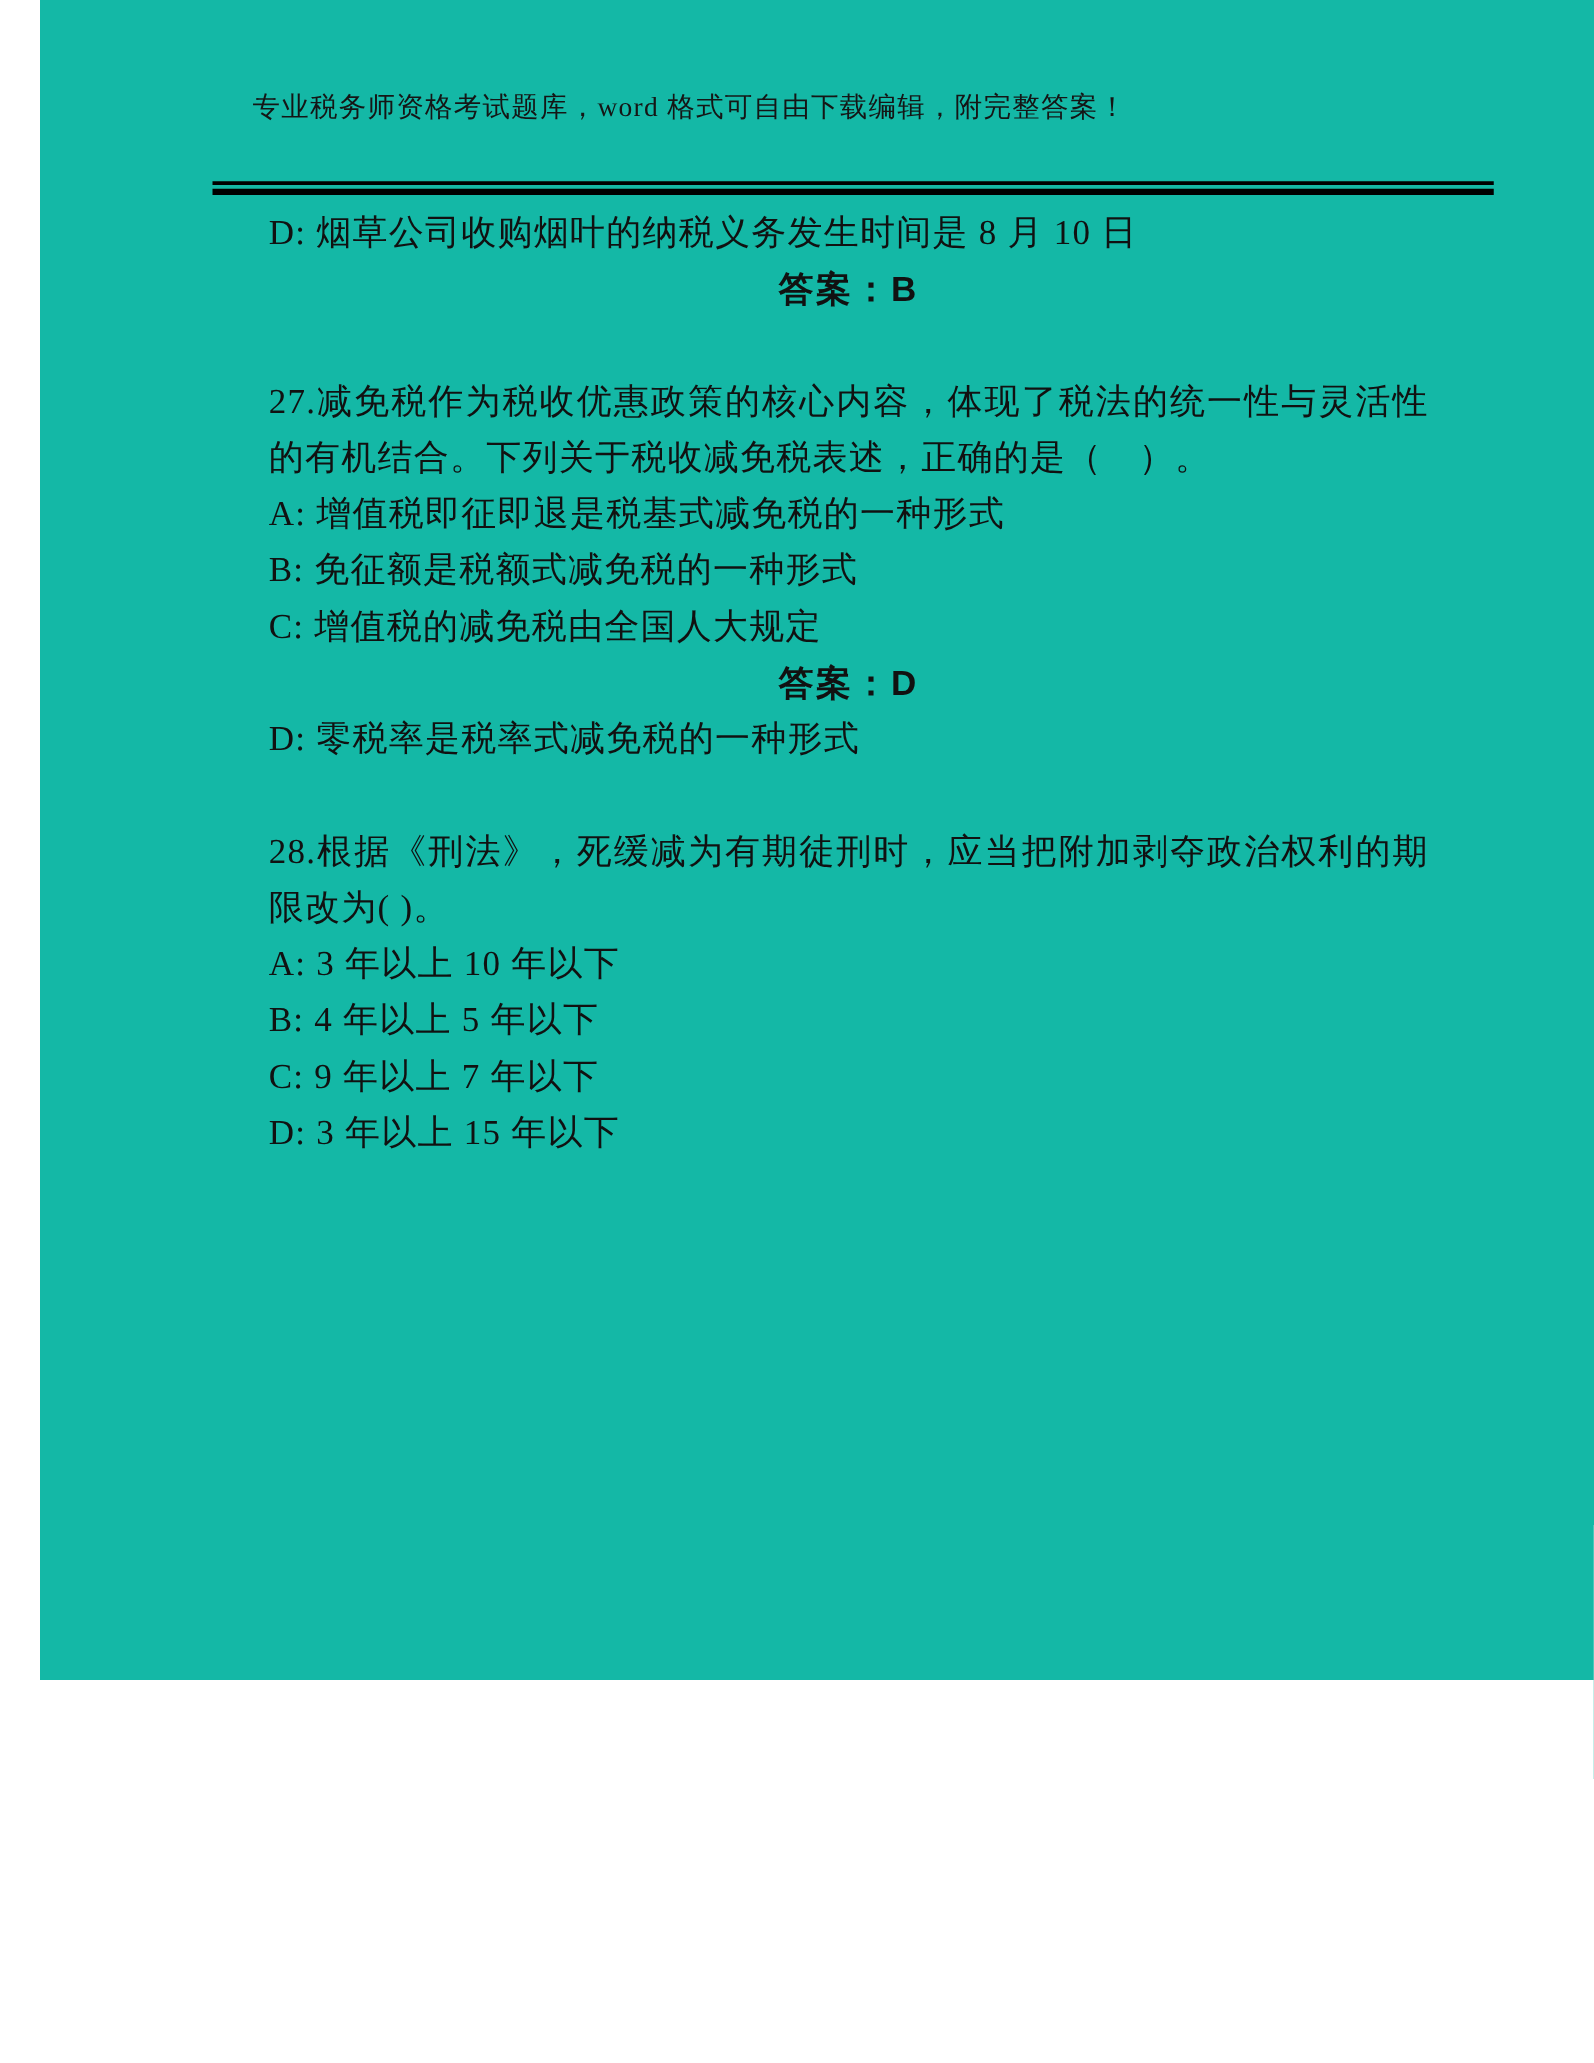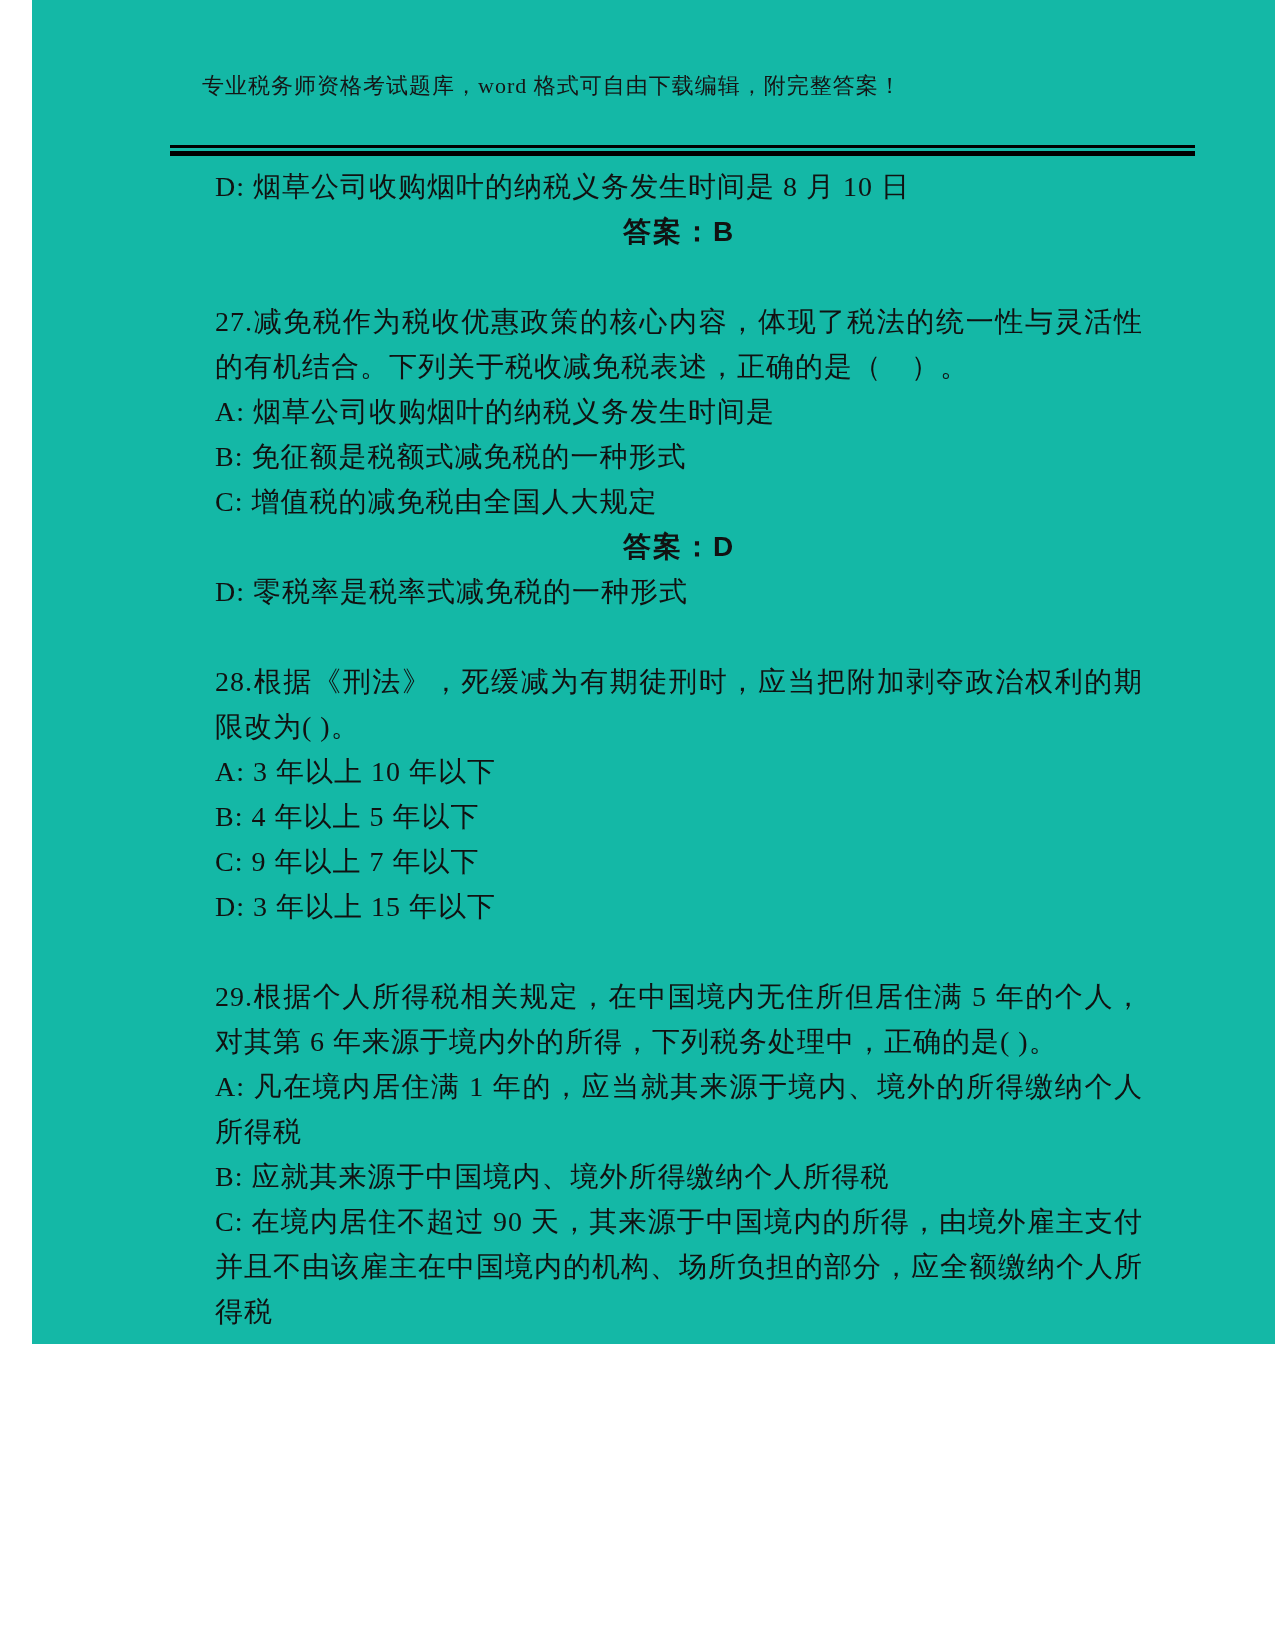--- a/index.html
+++ b/index.html
@@ -71,36 +71,30 @@
 
   <div class="content">
 
     <div class="qa-block">
       <p class="para">D: 烟草公司收购烟叶的纳税义务发生时间是 8 月 10 日</p>
       <p class="para answer-line">答案：B</p>
     </div>
 
     <div class="qa-block">
       <p class="para">27.减免税作为税收优惠政策的核心内容，体现了税法的统一性与灵活性的有机结合。下列关于税收减免税表述，正确的是（　）。</p>
-      <p class="para">A: 烟草公司收购烟叶的纳税义务发生时间是</p>
+      <p class="para">A: 增值税即征即退是税基式减免税的一种形式</p>
       <p class="para">B: 免征额是税额式减免税的一种形式</p>
       <p class="para">C: 增值税的减免税由全国人大规定</p>
       <p class="para answer-line">答案：D</p>
       <p class="para">D: 零税率是税率式减免税的一种形式</p>
     </div>
 
     <div class="qa-block">
       <p class="para">28.根据《刑法》，死缓减为有期徒刑时，应当把附加剥夺政治权利的期限改为( )。</p>
       <p class="para">A: 3 年以上 10 年以下</p>
       <p class="para">B: 4 年以上 5 年以下</p>
       <p class="para">C: 9 年以上 7 年以下</p>
       <p class="para">D: 3 年以上 15 年以下</p>
     </div>
 
-    <div class="qa-block">
-      <p class="para">29.根据个人所得税相关规定，在中国境内无住所但居住满 5 年的个人，对其第 6 年来源于境内外的所得，下列税务处理中，正确的是( )。</p>
-      <p class="para">A: 凡在境内居住满 1 年的，应当就其来源于境内、境外的所得缴纳个人所得税</p>
-      <p class="para">B: 应就其来源于中国境内、境外所得缴纳个人所得税</p>
-      <p class="para">C: 在境内居住不超过 90 天，其来源于中国境内的所得，由境外雇主支付并且不由该雇主在中国境内的机构、场所负担的部分，应全额缴纳个人所得税</p>
-    </div>
 
   </div>
 </div>
 
 </body></html>

